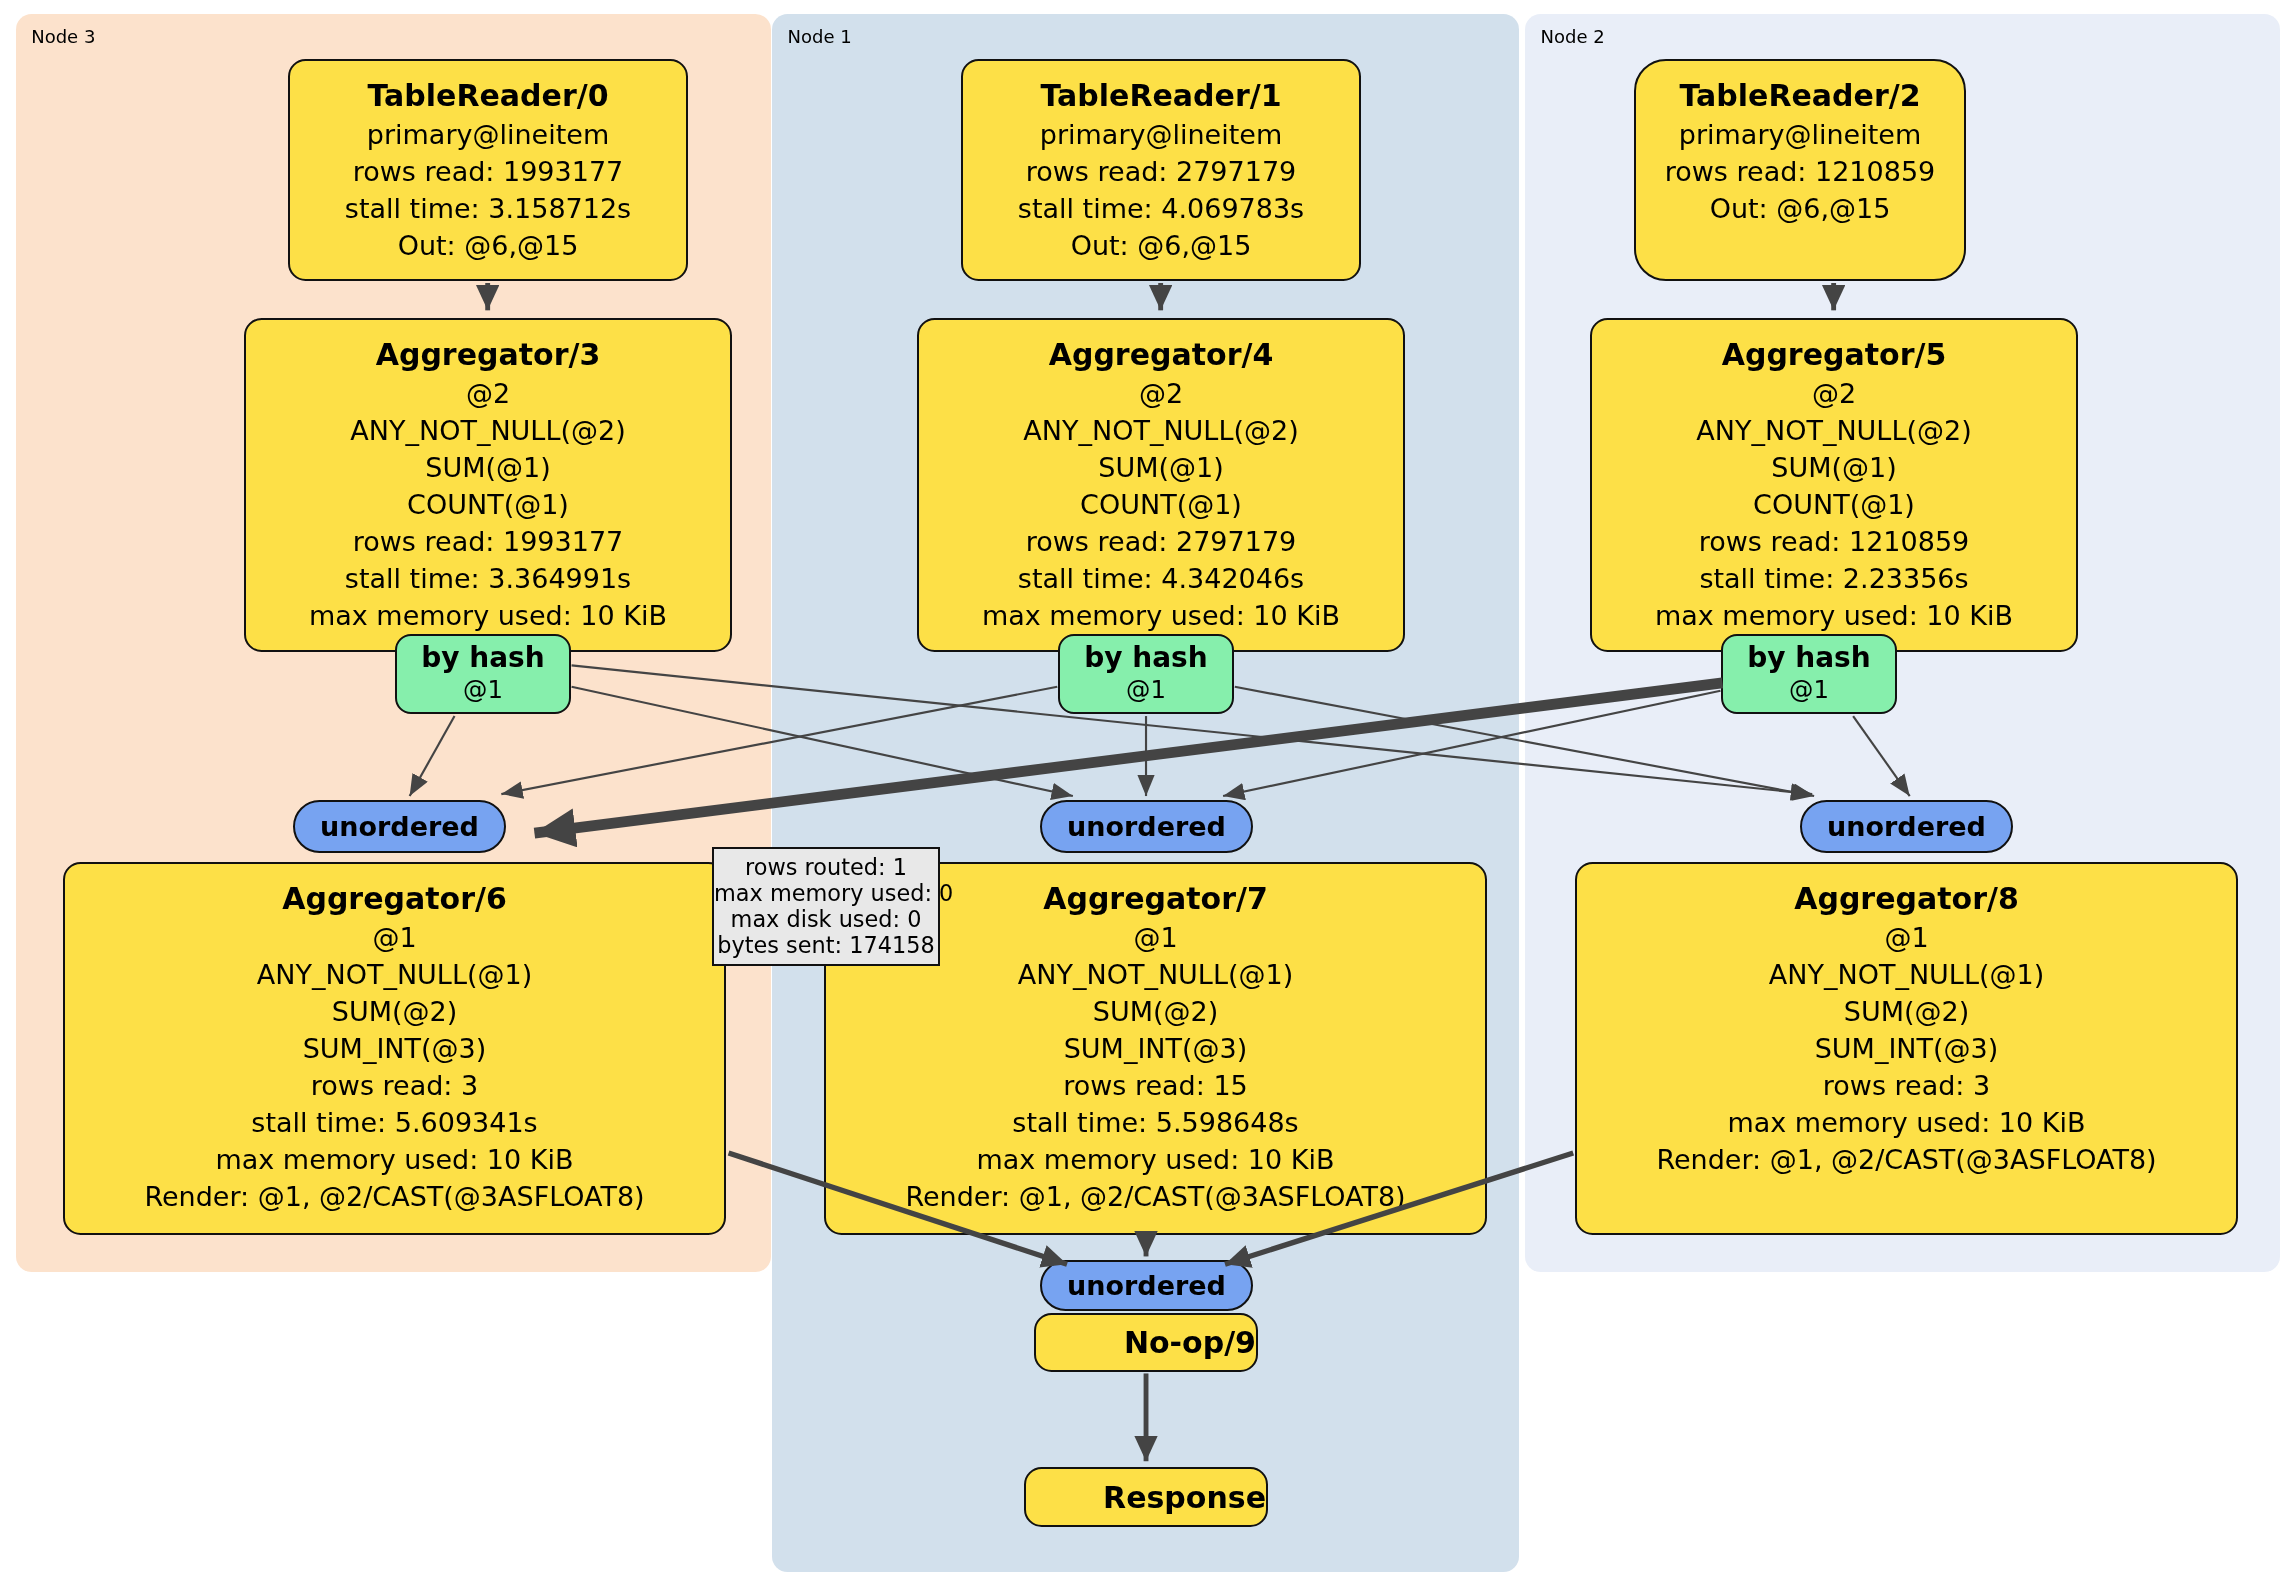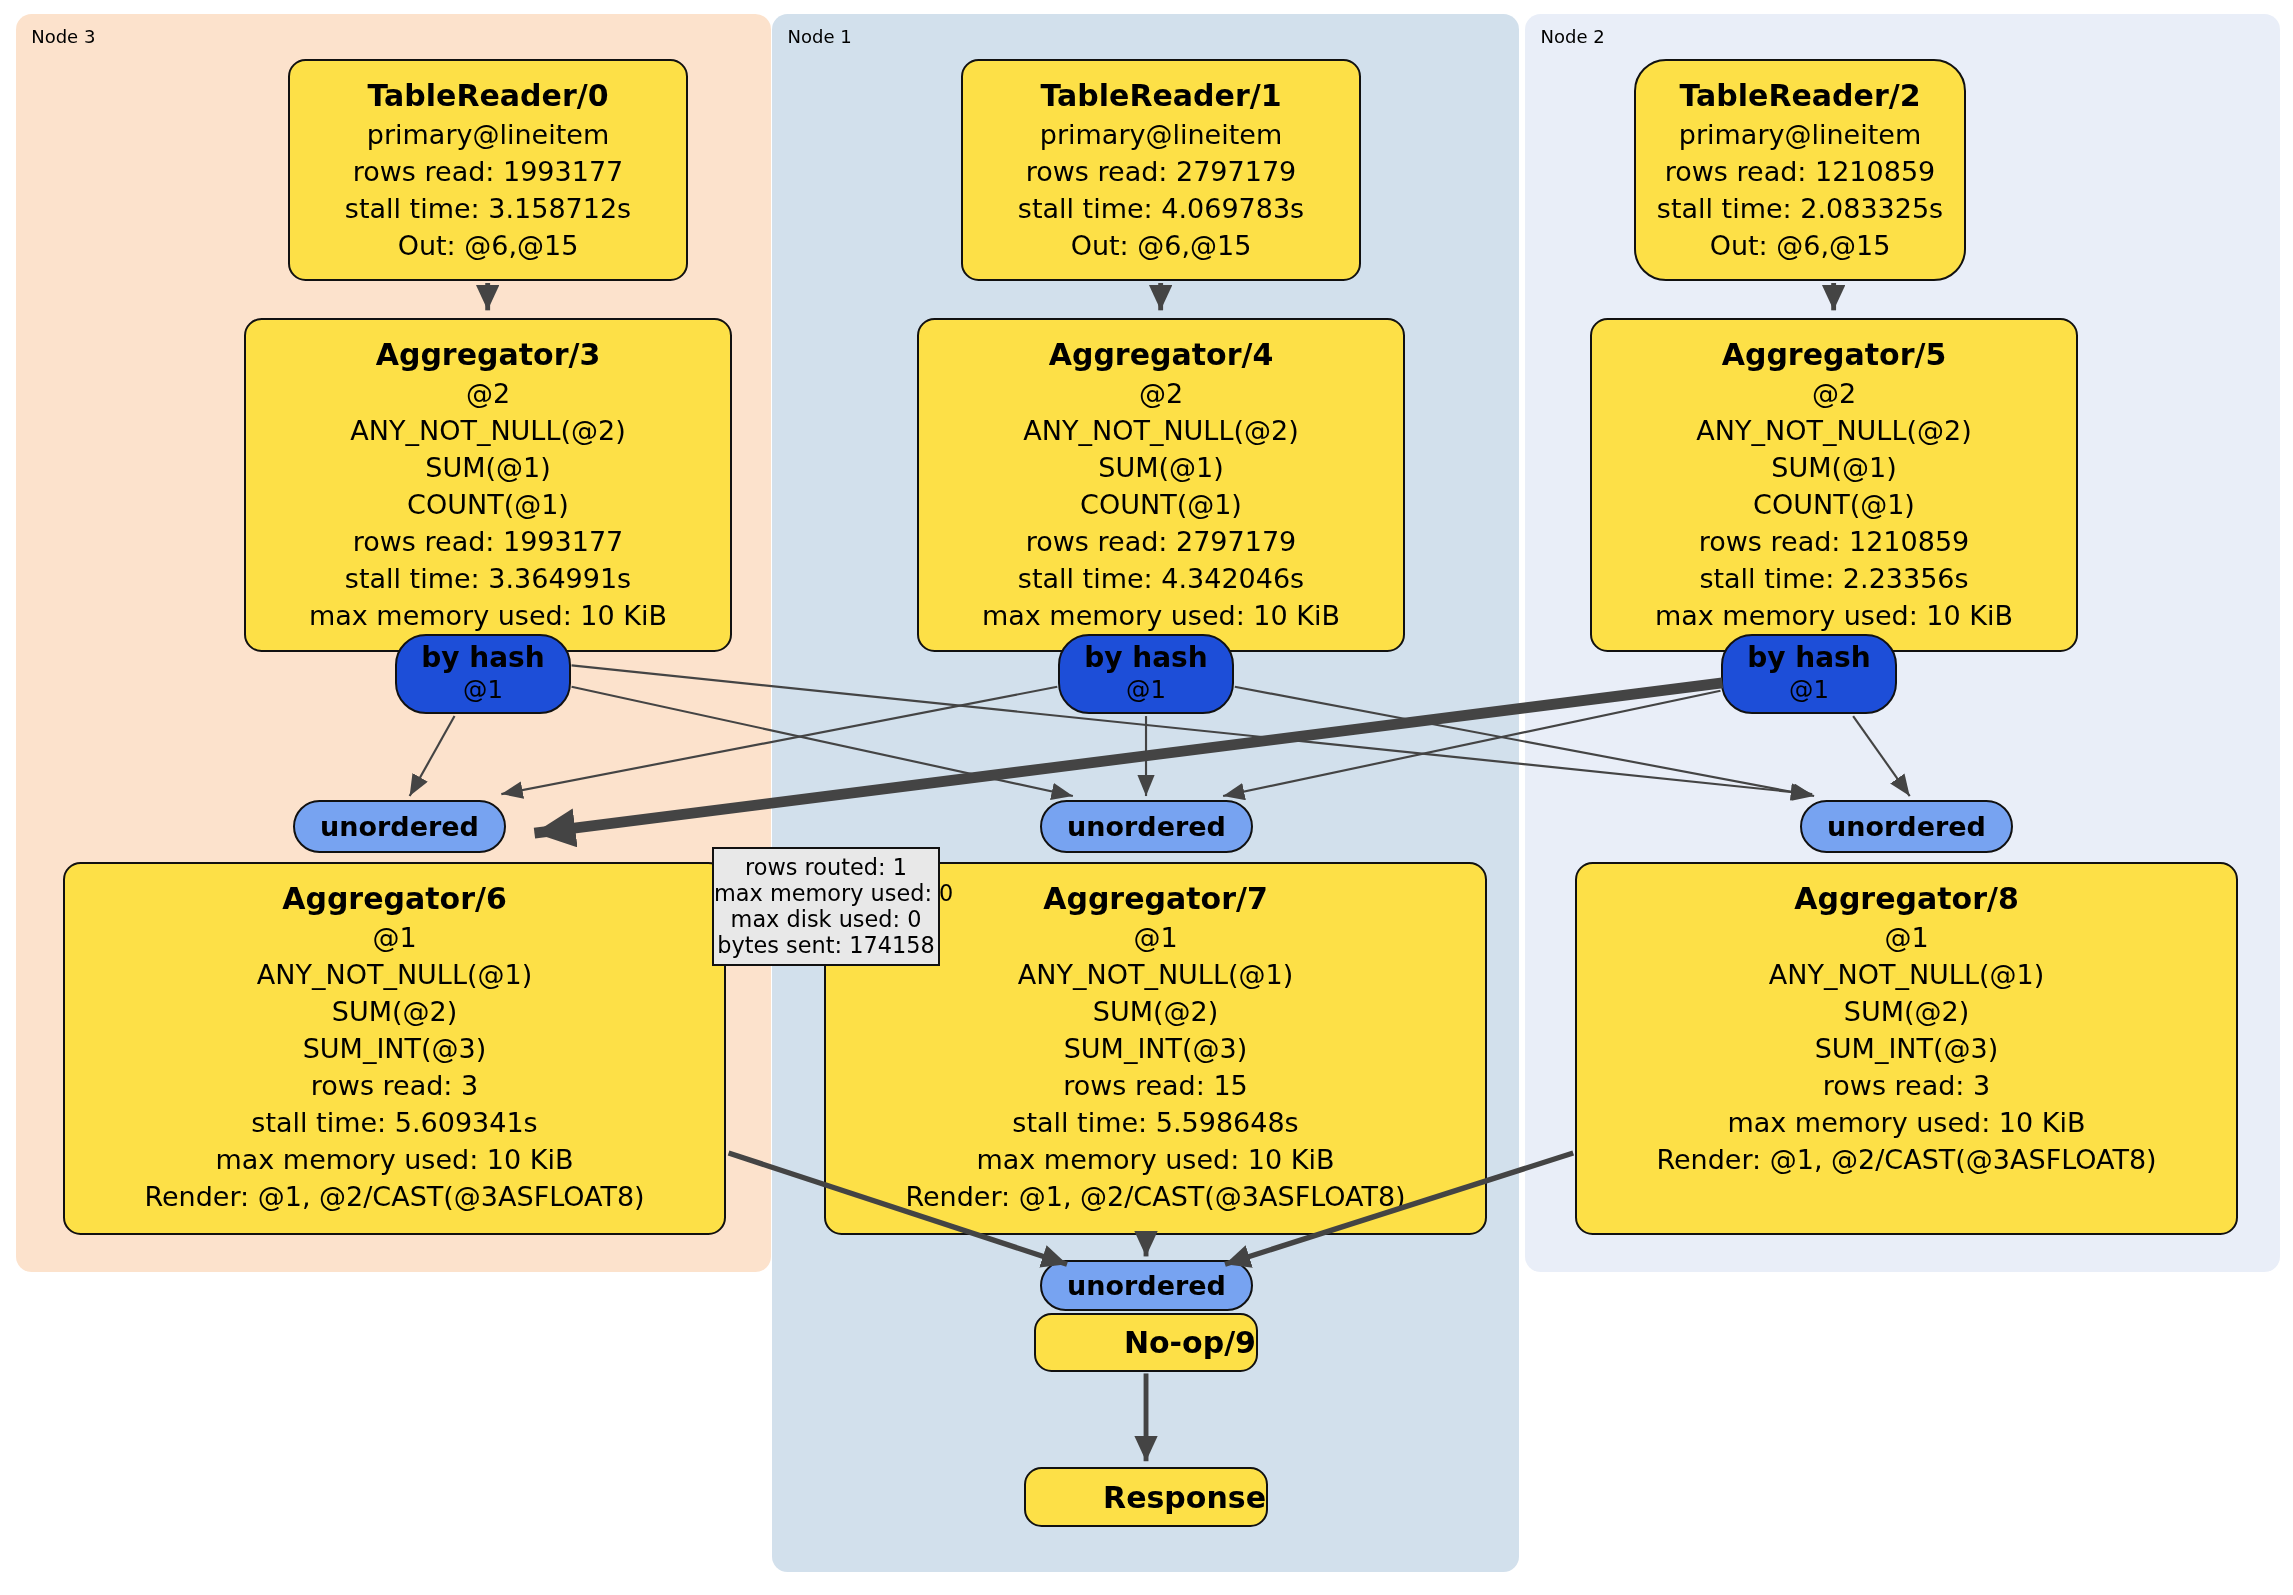--- a/index.html
+++ b/index.html
@@ -14,21 +14,21 @@
   .region-label{position:absolute;left:15.6px;top:7.8px;font-size:18px;line-height:31px;}
   .edges{position:absolute;left:0;top:0;z-index:5;pointer-events:none;}
   .pbox{
     position:absolute;background:#fde047;border:2.9px solid #111;border-radius:17.6px;
     box-sizing:border-box;text-align:center;padding-top:13.7px;z-index:3;
   }
   .ptitle{font-size:30px;font-weight:bold;line-height:41px;white-space:nowrap;}
   .pline{font-size:27px;line-height:37px;white-space:nowrap;}
   .titleonly{display:flex;align-items:center;justify-content:flex-end;padding-top:0;}
   .router{
-    position:absolute;background:#1d4ed8;border:2.9px solid #111;border-radius:31px;
+    position:absolute;background:#86efac;border:2.9px solid #111;border-radius:16px;
     box-sizing:border-box;text-align:center;z-index:4;
   }
   .rlabel{font-size:28px;font-weight:bold;line-height:35px;margin-top:3.9px;white-space:nowrap;}
   .rdetail{font-size:24.4px;line-height:29px;white-space:nowrap;}
   .sync{
     position:absolute;background:#77a3f1;border:2.9px solid #111;border-radius:27px;
     box-sizing:border-box;text-align:center;font-size:27px;font-weight:bold;z-index:4;
     display:flex;align-items:center;justify-content:center;white-space:nowrap;
   }
   .tooltip{
@@ -98,21 +98,20 @@
     <div class="ptitle">TableReader/1</div>
     <div class="pline">primary@lineitem</div>
     <div class="pline">rows read: 2797179</div>
     <div class="pline">stall time: 4.069783s</div>
     <div class="pline">Out: @6,@15</div>
   </div>
   <div class="pbox" style="left:1634px;top:59px;width:332px;height:222px;border-radius:32px;">
     <div class="ptitle">TableReader/2</div>
     <div class="pline">primary@lineitem</div>
     <div class="pline">rows read: 1210859</div>
-    <div class="pline">stall time: 2.083325s</div>
     <div class="pline">Out: @6,@15</div>
   </div>
 
   <div class="pbox" style="left:244px;top:318px;width:488px;height:334px;">
     <div class="ptitle">Aggregator/3</div>
     <div class="pline">@2</div>
     <div class="pline">ANY_NOT_NULL(@2)</div>
     <div class="pline">SUM(@1)</div>
     <div class="pline">COUNT(@1)</div>
     <div class="pline">rows read: 1993177</div>

